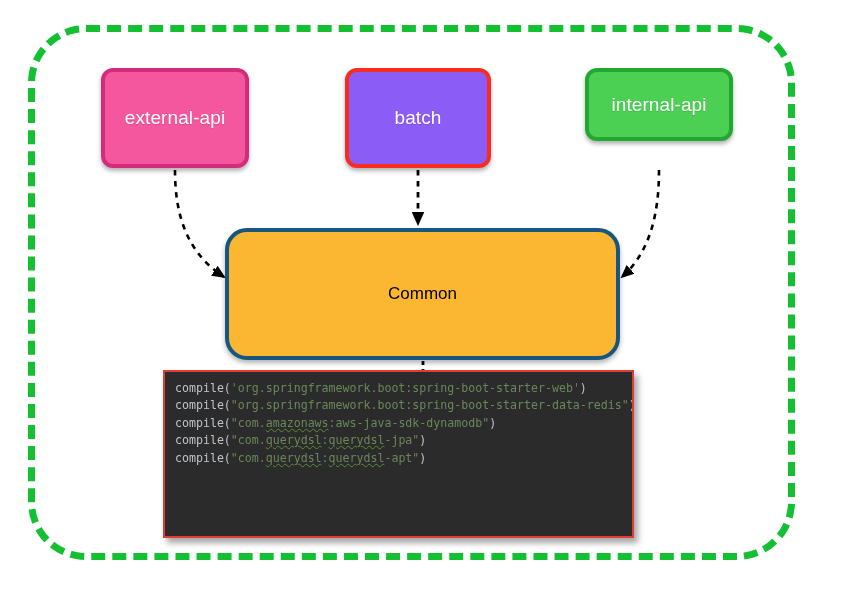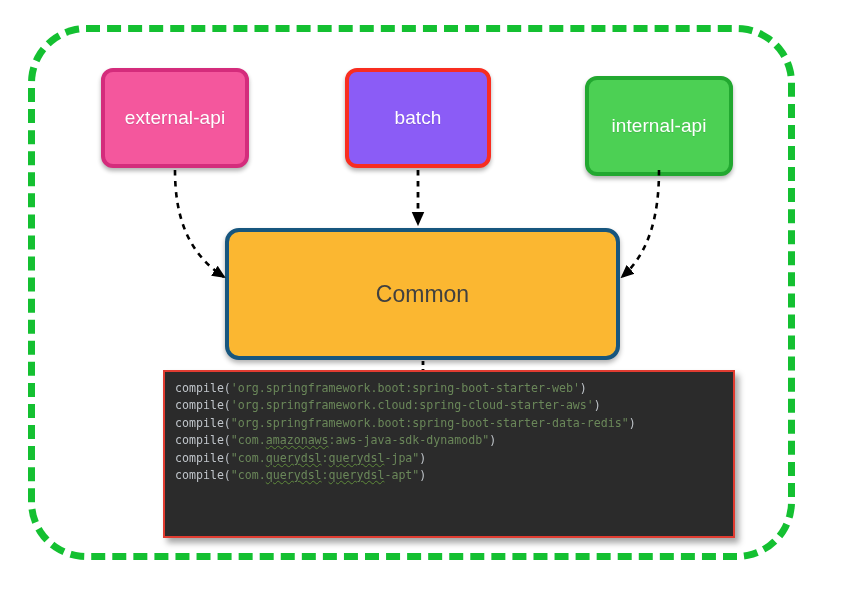--- a/index.html
+++ b/index.html
@@ -25,39 +25,39 @@
     border-radius:12px;
     display:flex;align-items:center;justify-content:center;
     color:#ffffff;font-size:19px;letter-spacing:.1px;
     box-shadow:0 3px 4px rgba(0,0,0,.30);
     text-shadow:0 1px 1px rgba(0,0,0,.12);
   }
   .m-external{left:101px;top:68px;width:148px;height:100px;
     background:#F4579D;border:4px solid #D42C7C;}
   .m-batch{left:345px;top:68px;width:146px;height:100px;
     background:#8b5cf6;border:4px solid #F82D20;}
-  .m-internal{left:585px;top:68px;width:148px;height:100px;
-    background:#4CD054;border:4px solid #22A830;margin-top:8px;}
+  .m-internal{left:585px;top:68px;width:148px;height:73px;
+    background:#4CD054;border:4px solid #22A830;}
 
   .m-common{
     position:absolute;left:225px;top:228px;width:395px;height:132px;
     box-sizing:border-box;
-    background:#FBB731;border:4px solid #17567E;border-radius:14px;
+    background:#FBB731;border:4px solid #17567E;border-radius:22px;
     display:flex;align-items:center;justify-content:center;
-    color:#404040;font-size:23px;
+    color:#000000;font-size:17px;
     box-shadow:0 3px 5px rgba(0,0,0,.30);
   }
 
   
   .arrows{position:absolute;left:0;top:0;width:856px;height:595px;
     pointer-events:none;}
 
   
   .codeblock{
-    position:absolute;left:163px;top:370px;width:572px;height:168px;
+    position:absolute;left:163px;top:370px;width:471px;height:168px;
     box-sizing:border-box;
     background:#2B2B2B;
     border:2px solid #E03C31;
     box-shadow:4px 5px 6px rgba(0,0,0,.35);
     padding:8px 0 8px 10px;
     overflow:hidden;
   }
   .codeline{
     font-family:"DejaVu Sans Mono", monospace;
     font-size:11.6px;line-height:17.4px;
@@ -106,21 +106,20 @@
     <path d="M 418 170 L 418 224" fill="none" stroke="#000000" stroke-width="2.8" stroke-dasharray="5.5 5.5" marker-end="url(#ahead)"></path>
 
     <path d="M 659 170 C 659 214, 650 252, 622 277" fill="none" stroke="#000000" stroke-width="2.6" stroke-dasharray="5.5 5.5" marker-end="url(#ahead)"></path>
 
     <path d="M 423 361 L 423 371" fill="none" stroke="#000000" stroke-width="2.8" stroke-dasharray="4 4"></path>
   </svg>
 
   <div class="codeblock">
     <div id="code-lines">
         <div class="codeline"><span>compile(</span><span class="str">'</span><span class="str">org.springframework.boot:spring-boot-starter-web</span><span class="str">'</span><span>)</span></div>
-        <div class="codeline"><span>compile(</span><span class="str">'</span><span class="str">org.springframework.cloud:spring-cloud-starter-aws</span><span class="str">'</span><span>)</span></div>
         <div class="codeline"><span>compile(</span><span class="str">"</span><span class="str">org.springframework.boot:spring-boot-starter-data-redis</span><span class="str">"</span><span>)</span></div>
         <div class="codeline"><span>compile(</span><span class="str">"</span><span class="str">com.</span><span class="sq">amazonaws</span><span class="str">:aws-java-sdk-dynamodb</span><span class="str">"</span><span>)</span></div>
         <div class="codeline"><span>compile(</span><span class="str">"</span><span class="str">com.</span><span class="sq">querydsl</span><span class="str">:</span><span class="sq">querydsl</span><span class="str">-jpa</span><span class="str">"</span><span>)</span></div>
         <div class="codeline"><span>compile(</span><span class="str">"</span><span class="str">com.</span><span class="sq">querydsl</span><span class="str">:</span><span class="sq">querydsl</span><span class="str">-apt</span><span class="str">"</span><span>)</span></div>
       </div>
   </div>
 
 </div>
 
 </body></html>

